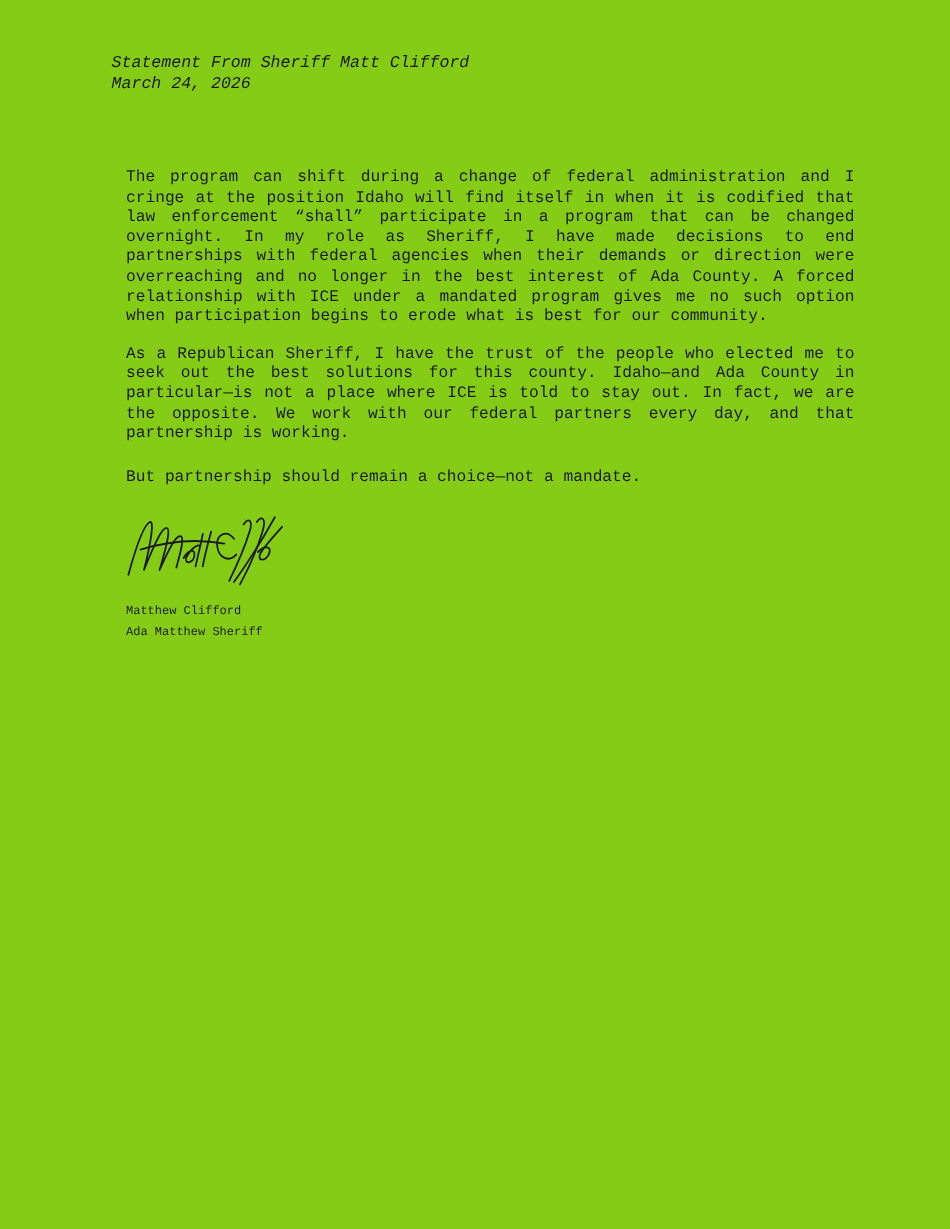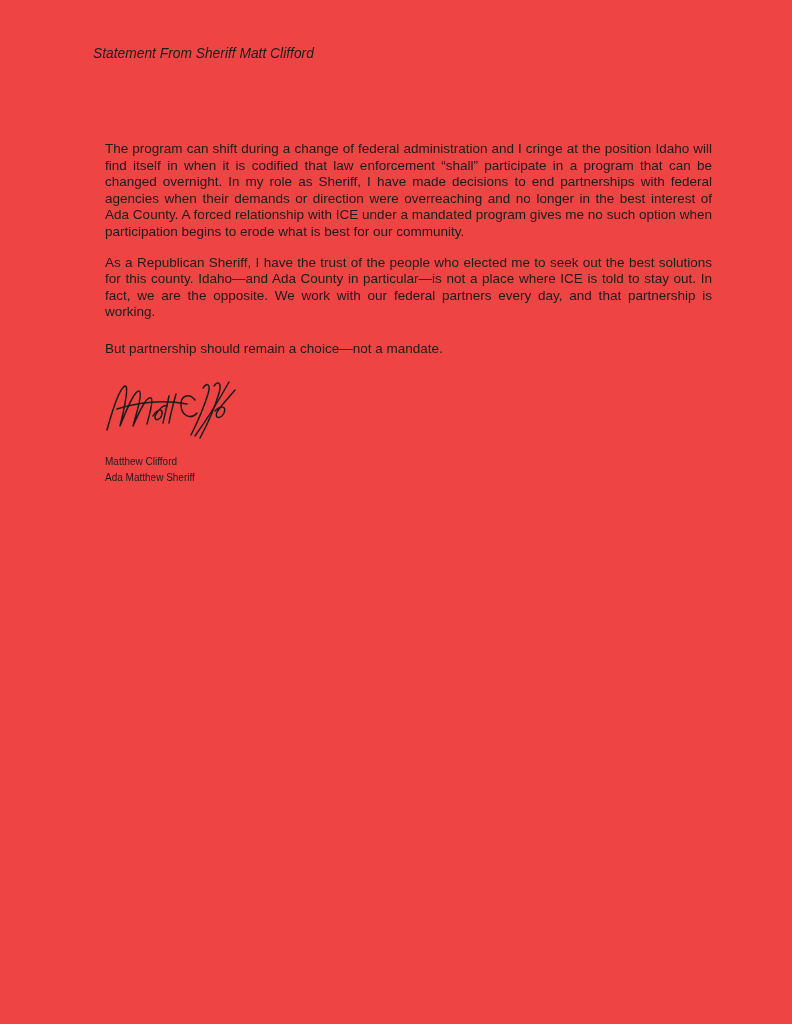--- a/index.html
+++ b/index.html
@@ -4,22 +4,22 @@
 <style>
   html, body {
     margin: 0;
     padding: 0;
     background: #ffffff;
   }
   .page {
     position: relative;
     width: 792px;
     height: 1024px;
-    background: #ef4444;
-    font-family: Liberation Sans, sans-serif;
+    background: #84cc16;
+    font-family: Liberation Mono, monospace;
     color: #1c1c1c;
     overflow: hidden;
   }
   .doc-header {
     position: absolute;
     left: 93px;
     top: 46px;
     font-style: italic;
     font-size: 13.8px;
     line-height: 16.8px;
@@ -57,20 +57,21 @@
     line-height: 16.6px;
   }
 </style>
 </head>
 <body>
 
 <div class="page">
 
   <div class="doc-header">
     <div>Statement From Sheriff Matt Clifford</div>
+    <div>March 24, 2026</div>
   </div>
 
   <div class="doc-body">
     <p class="body-para">The program can shift during a change of federal administration and I cringe at the position Idaho will find itself in when it is codified that law enforcement “shall” participate in a program that can be changed overnight. In my role as Sheriff, I have made decisions to end partnerships with federal agencies when their demands or direction were overreaching and no longer in the best interest of Ada County. A forced relationship with ICE under a mandated program gives me no such option when participation begins to erode what is best for our community.</p>
     <p class="body-para">As a Republican Sheriff, I have the trust of the people who elected me to seek out the best solutions for this county. Idaho—and Ada County in particular—is not a place where ICE is told to stay out. In fact, we are the opposite. We work with our federal partners every day, and that partnership is working.</p>
     <p class="body-para last">But partnership should remain a choice—not a mandate.</p>
 
     <div class="signature-block">
       <svg width="140" height="64" viewBox="0 0 140 64" fill="none" stroke="#1c1c1c" stroke-width="1.5" stroke-linecap="round" stroke-linejoin="round">
 

